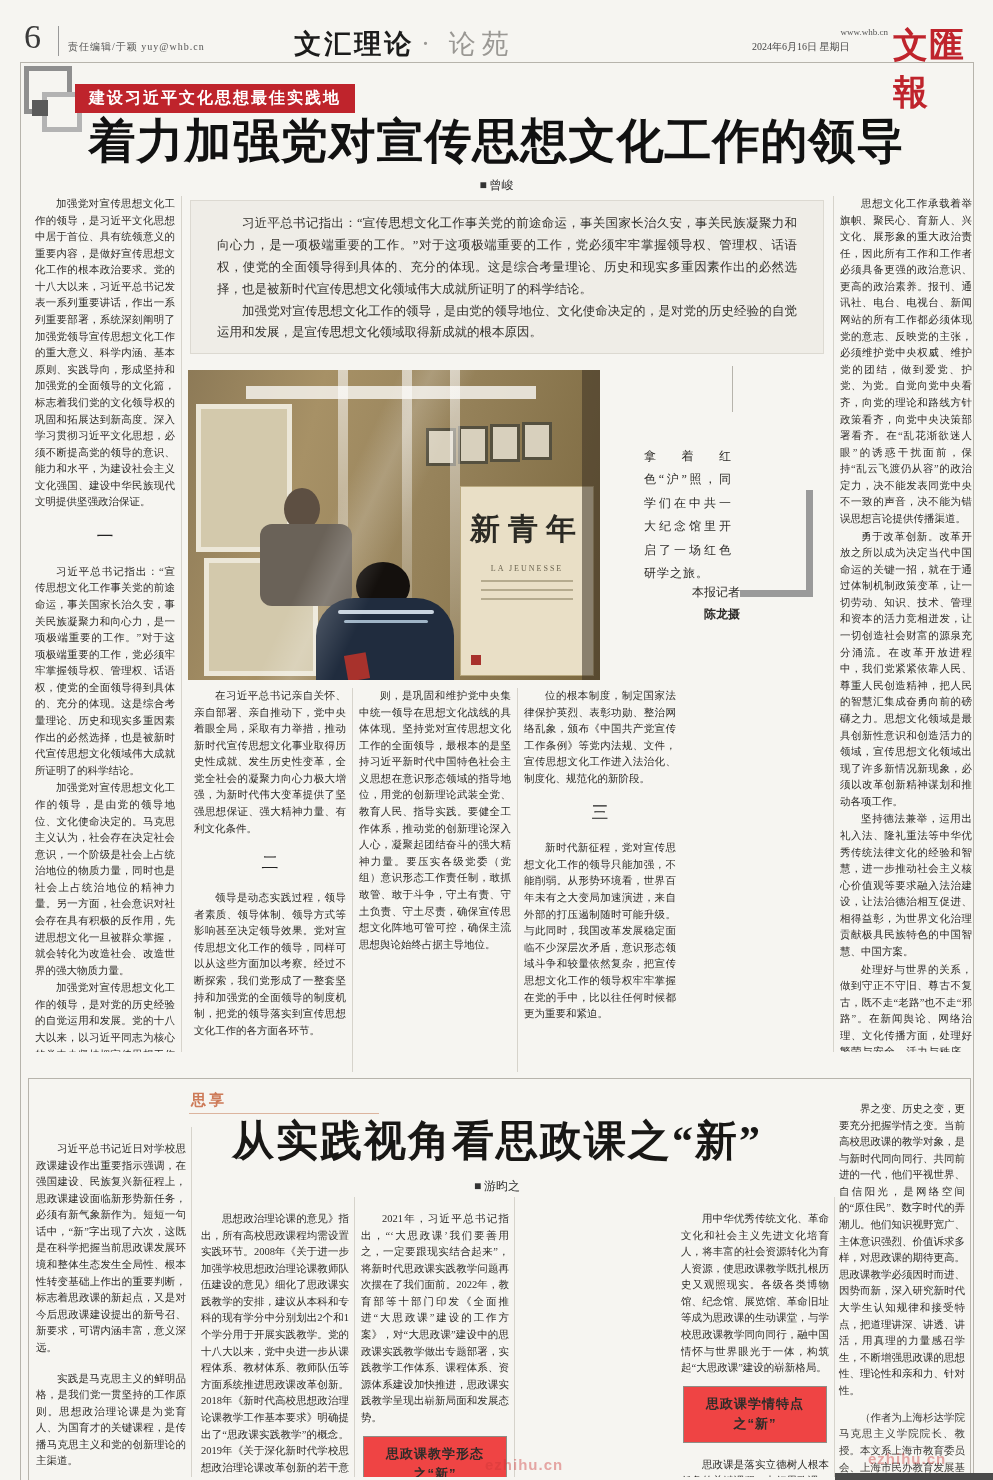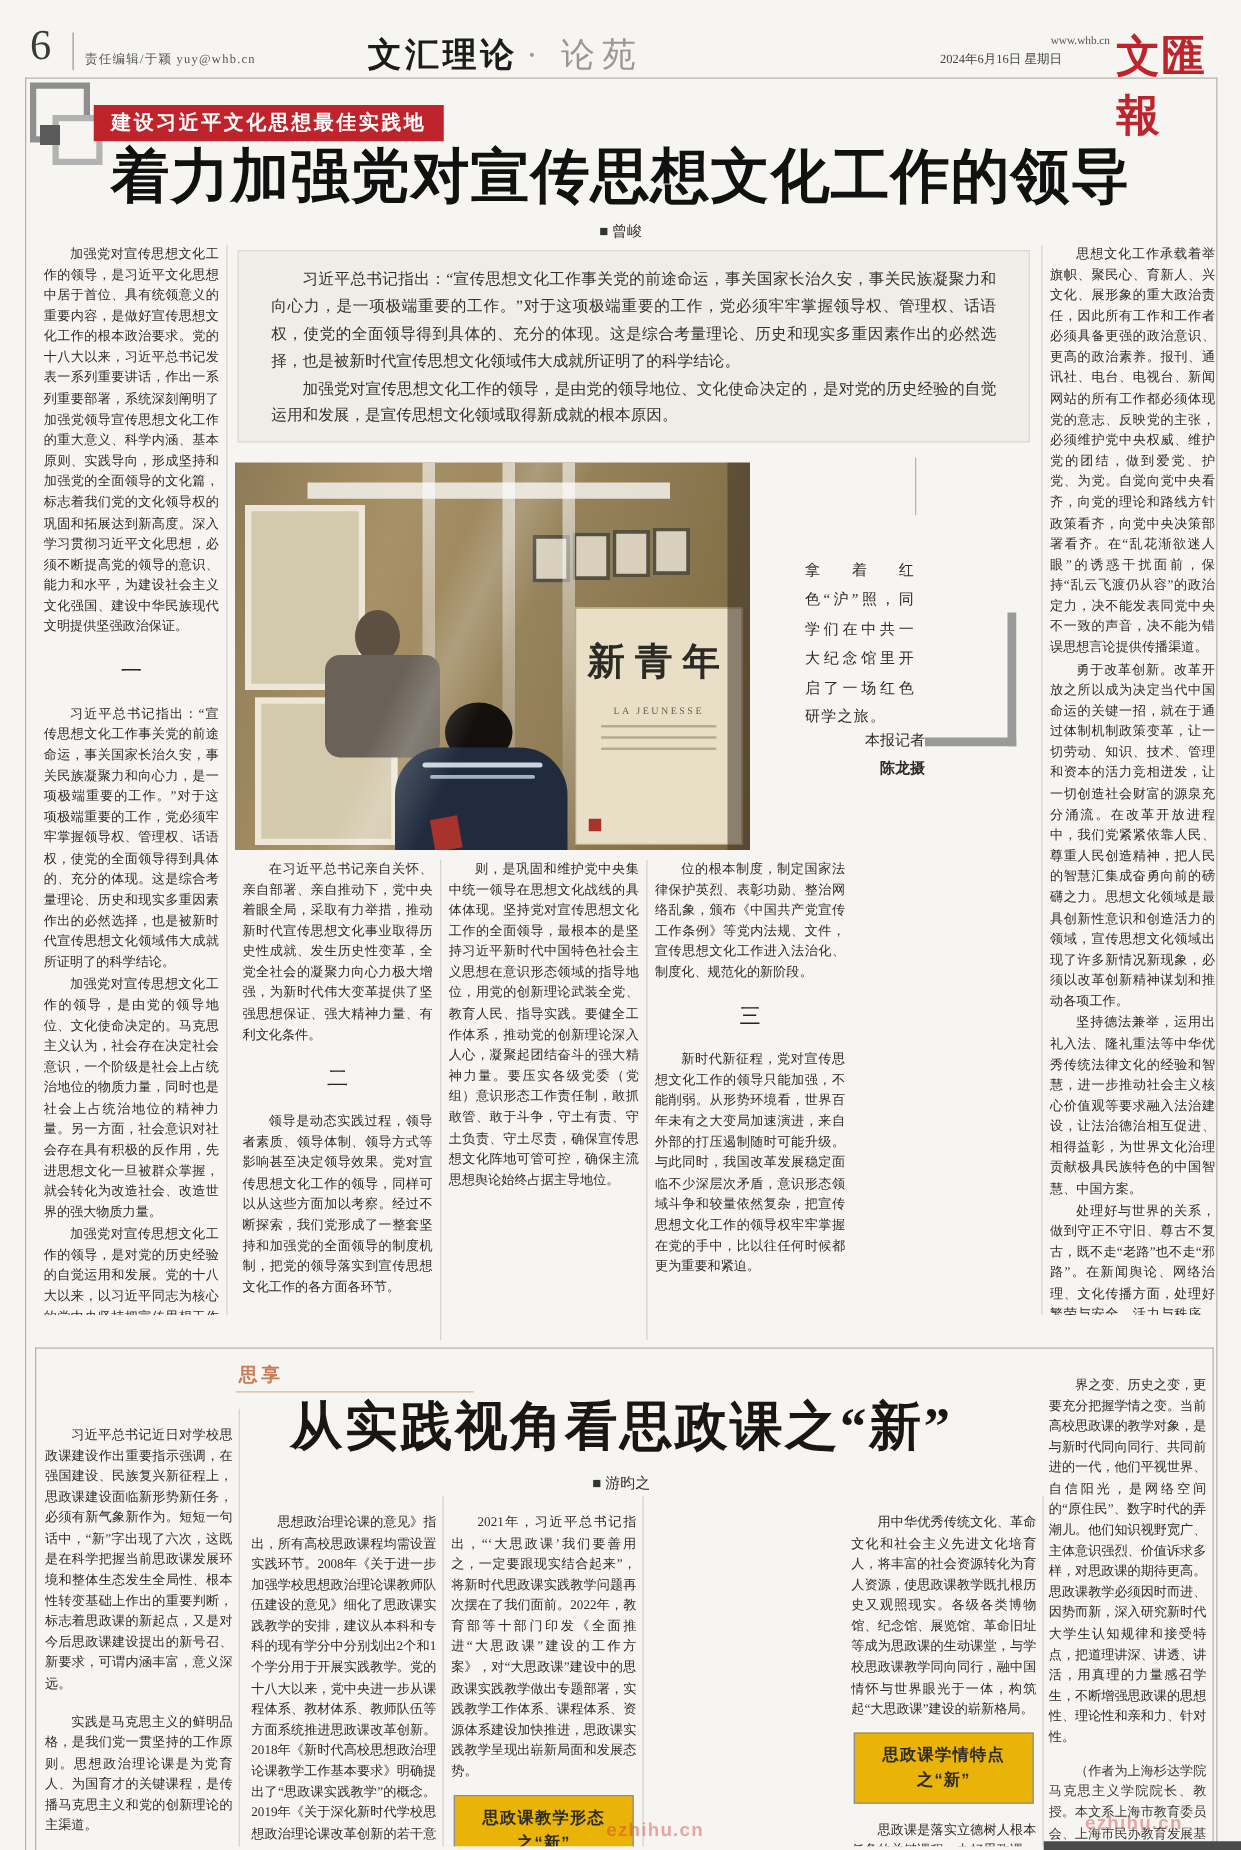--- a/index.html
+++ b/index.html
@@ -71,21 +71,21 @@
   .mag-seal{position:absolute;left:10px;bottom:10px;width:10px;height:10px;background:#a8322c;}
   .ph-pole{position:absolute;left:394px;top:0;width:18px;height:100%;background:rgba(60,50,36,.55);}
   
   .bbox{left:28px;top:1078px;width:941px;height:402px;border:1px solid #b7b4ac;border-bottom:none;background:#f6f5f1;}
   .btag{position:absolute;left:162px;top:12px;color:#cd7a58;font-size:15px;font-weight:bold;letter-spacing:3px;}
   .btag-line{position:absolute;left:160px;top:34px;width:190px;height:1px;background:#dcb49e;}
   .bheadline{position:absolute;left:150px;top:34px;width:636px;text-align:center;font-size:42px;font-weight:bold;color:#181715;letter-spacing:2px;}
   .bbyline{position:absolute;left:150px;top:99px;width:636px;text-align:center;font-size:12px;color:#333;}
   .bcol{position:absolute;font-size:10.5px;line-height:1.58;overflow:hidden;}
   .bcol .p{text-indent:2em;text-align:justify;margin:14px 0 1px;}
-  .sbox{border:1px solid #8f8d86;background:#eab308;text-align:center;font-weight:bold;
+  .sbox{border:1px solid #8f8d86;background:#ef4444;text-align:center;font-weight:bold;
         font-size:13px;padding:7px 2px;margin:9px 2px;letter-spacing:1px;font-family:"Liberation Sans",sans-serif;}
   .bc1{left:7px;top:48px;width:150px;height:350px;padding-right:5px;border-right:1px solid #d6d3cb;}
   .bc2{left:167px;top:118px;width:148px;height:280px;padding:0 5px;border-right:1px solid #d6d3cb;}
   .bc3{left:327px;top:118px;width:148px;height:280px;padding:0 5px;border-right:1px solid #d6d3cb;}
   .bc4{left:487px;top:118px;width:148px;height:280px;padding:0 5px;border-right:1px solid #d6d3cb;}
   .bc5{left:647px;top:118px;width:148px;height:280px;padding:0 5px;border-right:1px solid #d6d3cb;}
   .bc6{left:805px;top:8px;width:126px;height:390px;padding-left:5px;}
   
   .wm{color:rgba(206,54,54,.42);font-size:15px;font-weight:bold;font-family:"Liberation Sans",sans-serif;letter-spacing:1px;}
   .edgebar{left:835px;top:1473px;width:158px;height:7px;background:#4a4a4a;}

